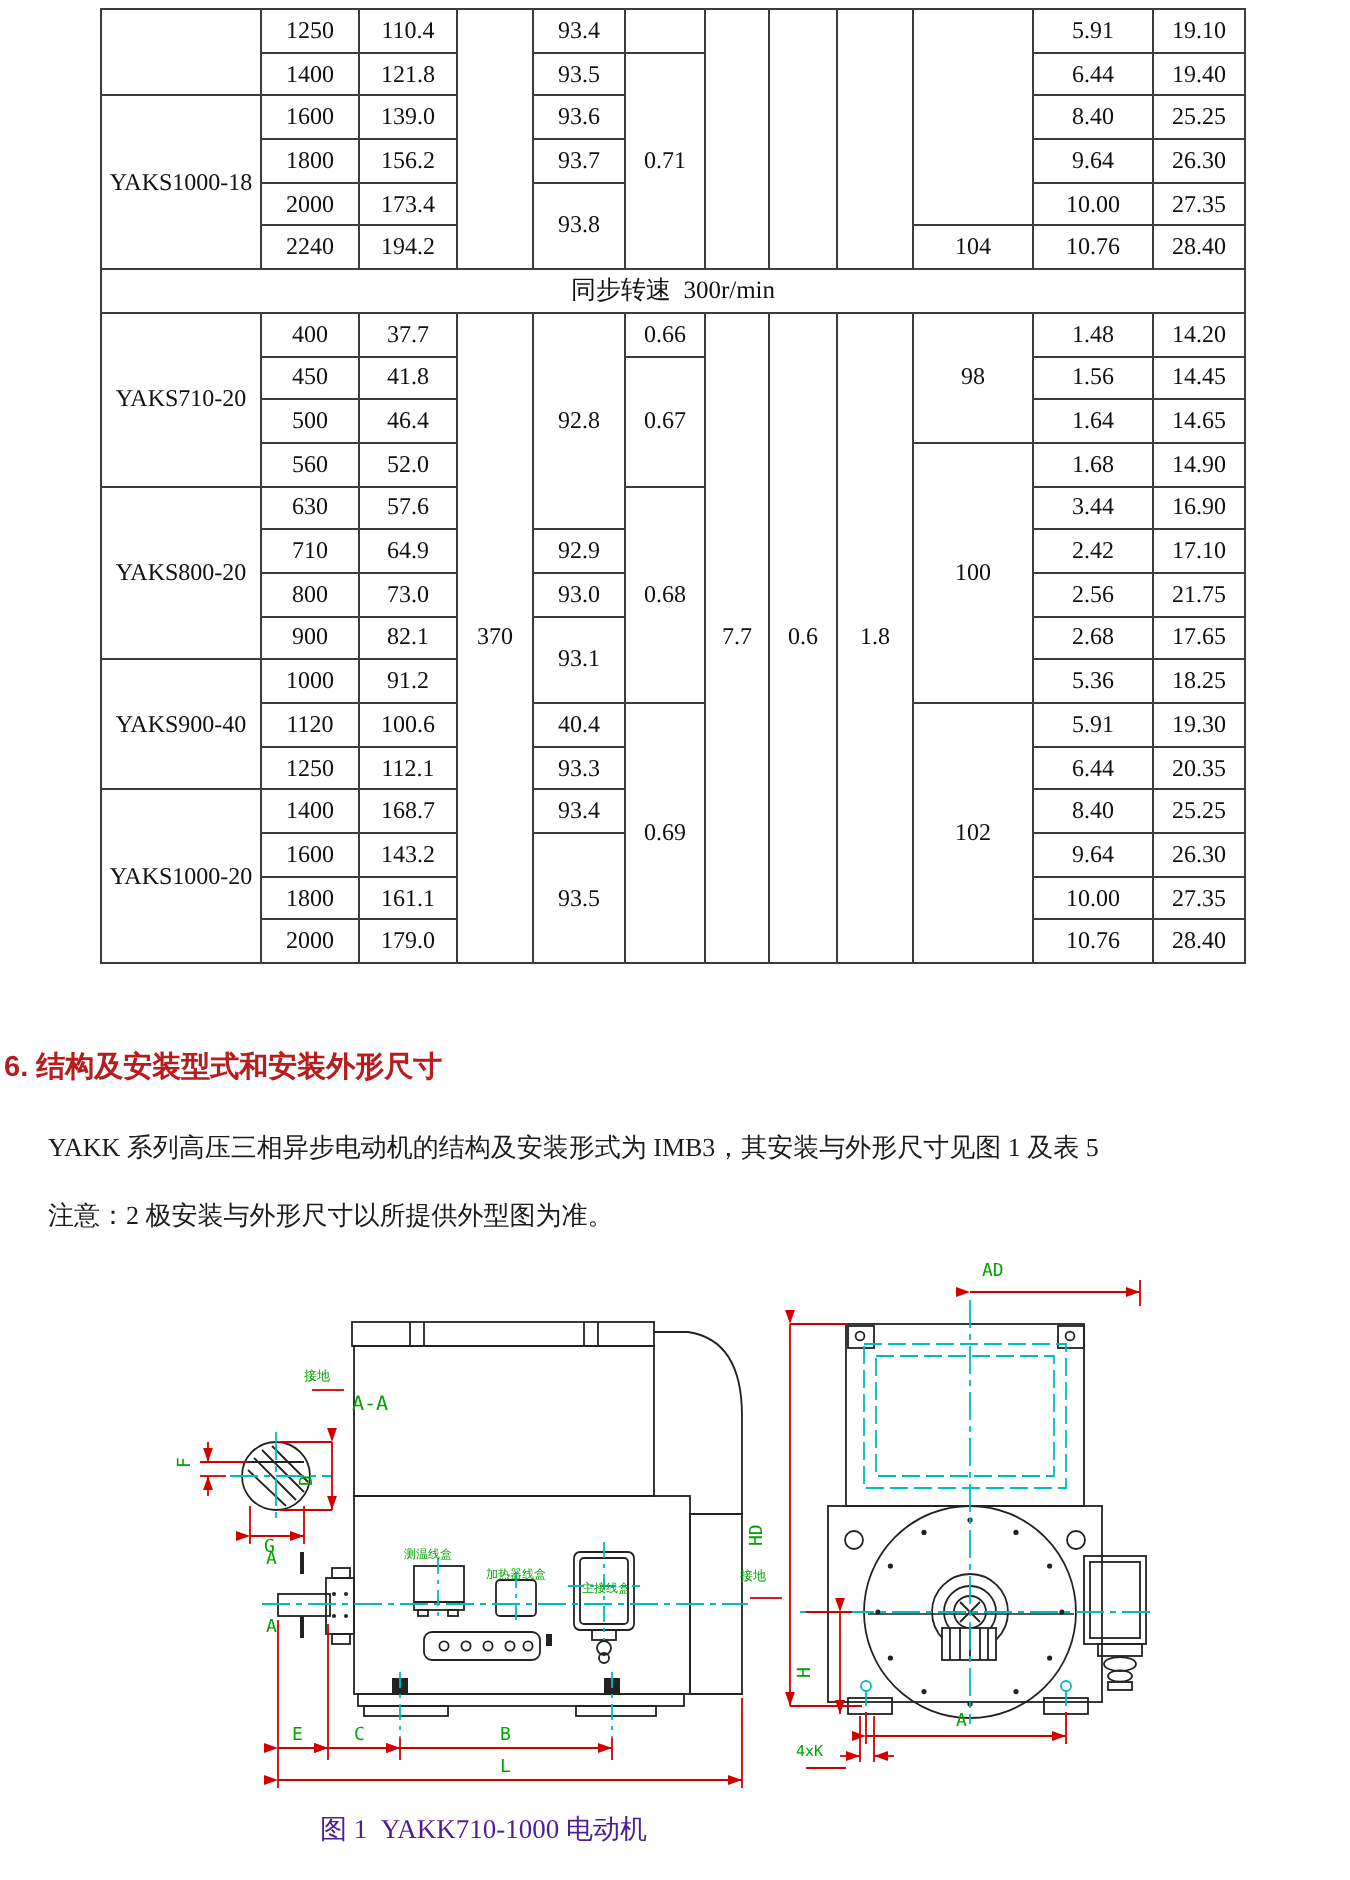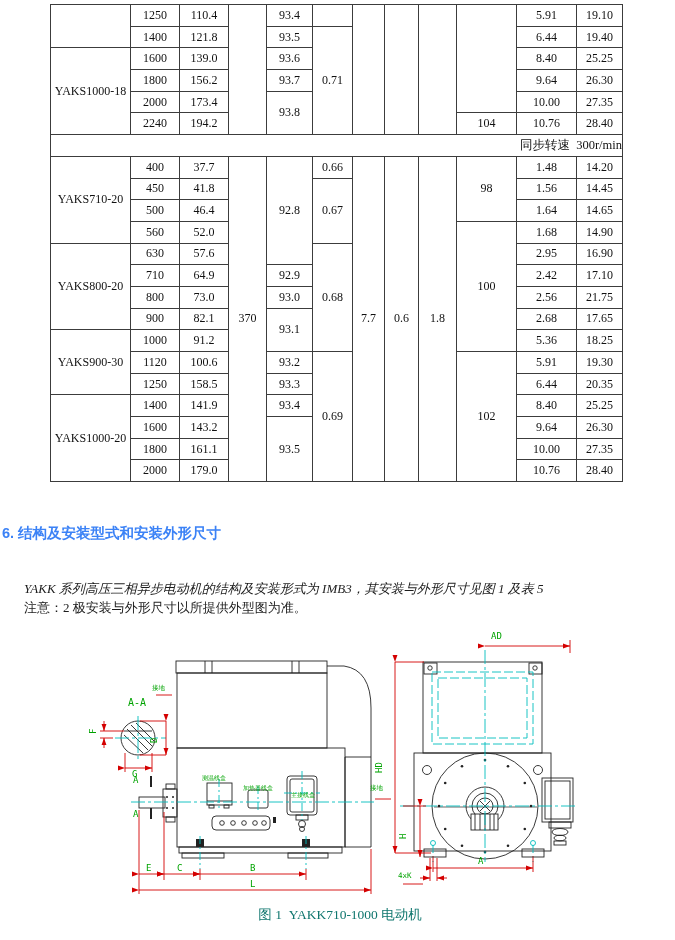--- a/index.html
+++ b/index.html
@@ -3,34 +3,34 @@
 <meta charset="utf-8">
 <style>
   html,body{margin:0;padding:0;background:#fff;}
   .page{position:relative;width:675px;height:940px;background:#ffffff;overflow:hidden;
         font-family:"Liberation Serif",serif;color:#111;}
   
   table.spec{position:absolute;left:50px;top:4px;border-collapse:collapse;table-layout:fixed;}
   table.spec td{border:1px solid #3c3c3c;text-align:center;vertical-align:middle;
         font:12px "Liberation Serif",serif;color:#111;padding:0;height:20.7px;
         white-space:nowrap;overflow:hidden;}
-  table.spec td.divider{font-size:12.5px;text-align:right;}
+  table.spec td.divider{font-size:12.5px;}
   
-  .heading{position:absolute;left:2px;top:524px;font:bold 14.5px "Liberation Sans",sans-serif;color:#3b82f6;}
+  .heading{position:absolute;left:2px;top:524px;font:bold 14.5px "Liberation Sans",sans-serif;color:#b91c1c;}
   .bodyline{position:absolute;left:24px;font:13px "Liberation Serif",serif;color:#1c1c1c;white-space:nowrap;}
-  .bl1{top:580px;font-style:italic;} .bl2{top:577px;} .bl3{top:599px;}
+  .bl1{top:565px;} .bl2{top:577px;} .bl3{top:599px;}
   
   .drawing-svg{position:absolute;left:85px;top:625px;}
   .lbl{position:absolute;font-family:"DejaVu Sans Mono",monospace;color:#00a300;
        line-height:1;white-space:nowrap;}
-  .lbl.s9{font-size:9px;} .lbl.s10{font-size:10px;} .lbl.s7{font-size:7.5px;}
+  .lbl.s9{font-size:9px;} .lbl.s10{font-size:10px;margin-left:48px;} .lbl.s7{font-size:7.5px;}
   .lbl.s6{font-size:6px;} .lbl.s65{font-size:6.5px;font-family:Liberation Mono, monospace;}
   .rot{transform:rotate(-90deg);transform-origin:0 100%;}
-  .caption{position:absolute;left:160px;top:906px;width:360px;text-align:center;
-       font:13.5px "Liberation Serif",serif;color:#0f766e;}
+  .caption{position:absolute;left:160px;top:906px;width:360px;text-align:left;
+       font:13.5px "Liberation Serif",serif;color:#4c1d95;}
 </style>
 </head>
 <body>
 
 <div class="page">
 
   <table class="spec">
     <colgroup id="spec-cols">
         <col style="width: 80px;">
         <col style="width: 49px;">
@@ -132,21 +132,21 @@
           <td>52.0</td>
           <td rowspan="6">100</td>
           <td>1.68</td>
           <td>14.90</td>
         </tr>
         <tr>
           <td rowspan="4">YAKS800-20</td>
           <td>630</td>
           <td>57.6</td>
           <td rowspan="5">0.68</td>
-          <td>2.95</td>
+          <td>3.44</td>
           <td>16.90</td>
         </tr>
         <tr>
           <td>710</td>
           <td>64.9</td>
           <td>92.9</td>
           <td>2.42</td>
           <td>17.10</td>
         </tr>
         <tr>
@@ -157,46 +157,46 @@
           <td>21.75</td>
         </tr>
         <tr>
           <td>900</td>
           <td>82.1</td>
           <td rowspan="2">93.1</td>
           <td>2.68</td>
           <td>17.65</td>
         </tr>
         <tr>
-          <td rowspan="3">YAKS900-30</td>
+          <td rowspan="3">YAKS900-40</td>
           <td>1000</td>
           <td>91.2</td>
           <td>5.36</td>
           <td>18.25</td>
         </tr>
         <tr>
           <td>1120</td>
           <td>100.6</td>
-          <td>93.2</td>
+          <td>40.4</td>
           <td rowspan="6">0.69</td>
           <td rowspan="6">102</td>
           <td>5.91</td>
           <td>19.30</td>
         </tr>
         <tr>
           <td>1250</td>
-          <td>158.5</td>
+          <td>112.1</td>
           <td>93.3</td>
           <td>6.44</td>
           <td>20.35</td>
         </tr>
         <tr>
           <td rowspan="4">YAKS1000-20</td>
           <td>1400</td>
-          <td>141.9</td>
+          <td>168.7</td>
           <td>93.4</td>
           <td>8.40</td>
           <td>25.25</td>
         </tr>
         <tr>
           <td>1600</td>
           <td>143.2</td>
           <td rowspan="3">93.5</td>
           <td>9.64</td>
           <td>26.30</td>

